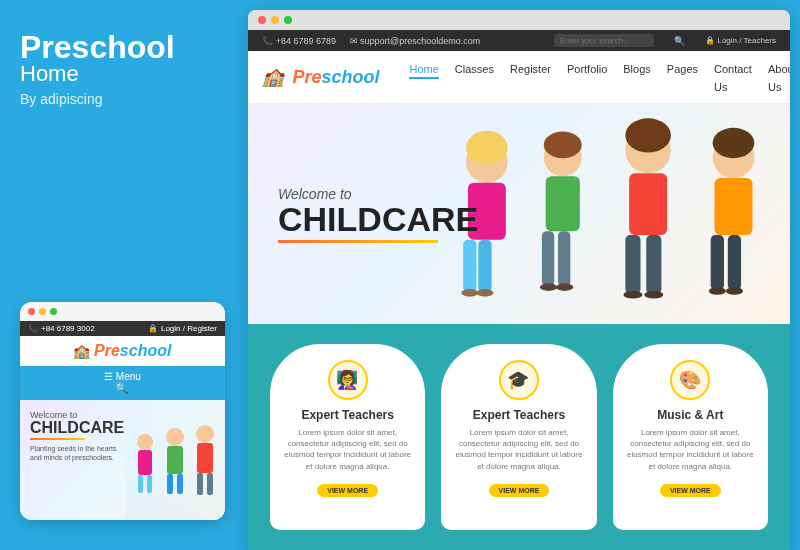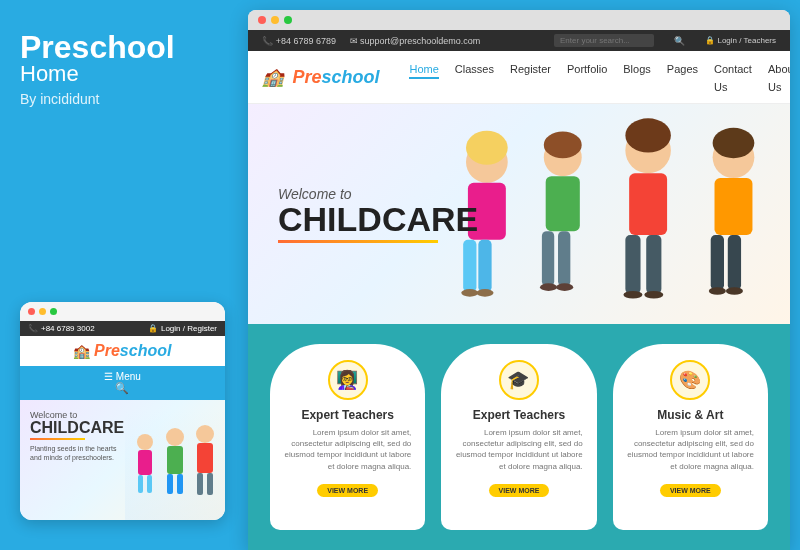--- a/index.html
+++ b/index.html
@@ -335,42 +335,41 @@
       font-size: 12px;
       font-weight: bold;
       color: #333;
       margin-bottom: 5px;
     }
     .feature-text {
       font-size: 8px;
       color: #777;
       line-height: 1.4;
       margin-bottom: 12px;
-      text-align: right;
     }
     .feature-btn {
       background: #ffcc00;
       color: #333;
       font-size: 7px;
       font-weight: bold;
       padding: 3px 10px;
       border-radius: 10px;
       border: none;
       cursor: pointer;
       text-transform: uppercase;
     }
   </style>
 </head>
 <body>
 
 <div class="left-panel">
   <div>
     <div class="left-title">Preschool</div>
     <div class="left-subtitle">Home</div>
-    <div class="left-by">By incididunt</div>
+    <div class="left-by">By adipiscing</div>
   </div>
 
   <div class="mobile-mockup">
     <div class="mobile-dots">
       <div class="mobile-dot dot-r"></div>
       <div class="mobile-dot dot-y"></div>
       <div class="mobile-dot dot-g"></div>
     </div>
     <div class="mobile-topbar">
       <div class="mobile-topbar-left">

